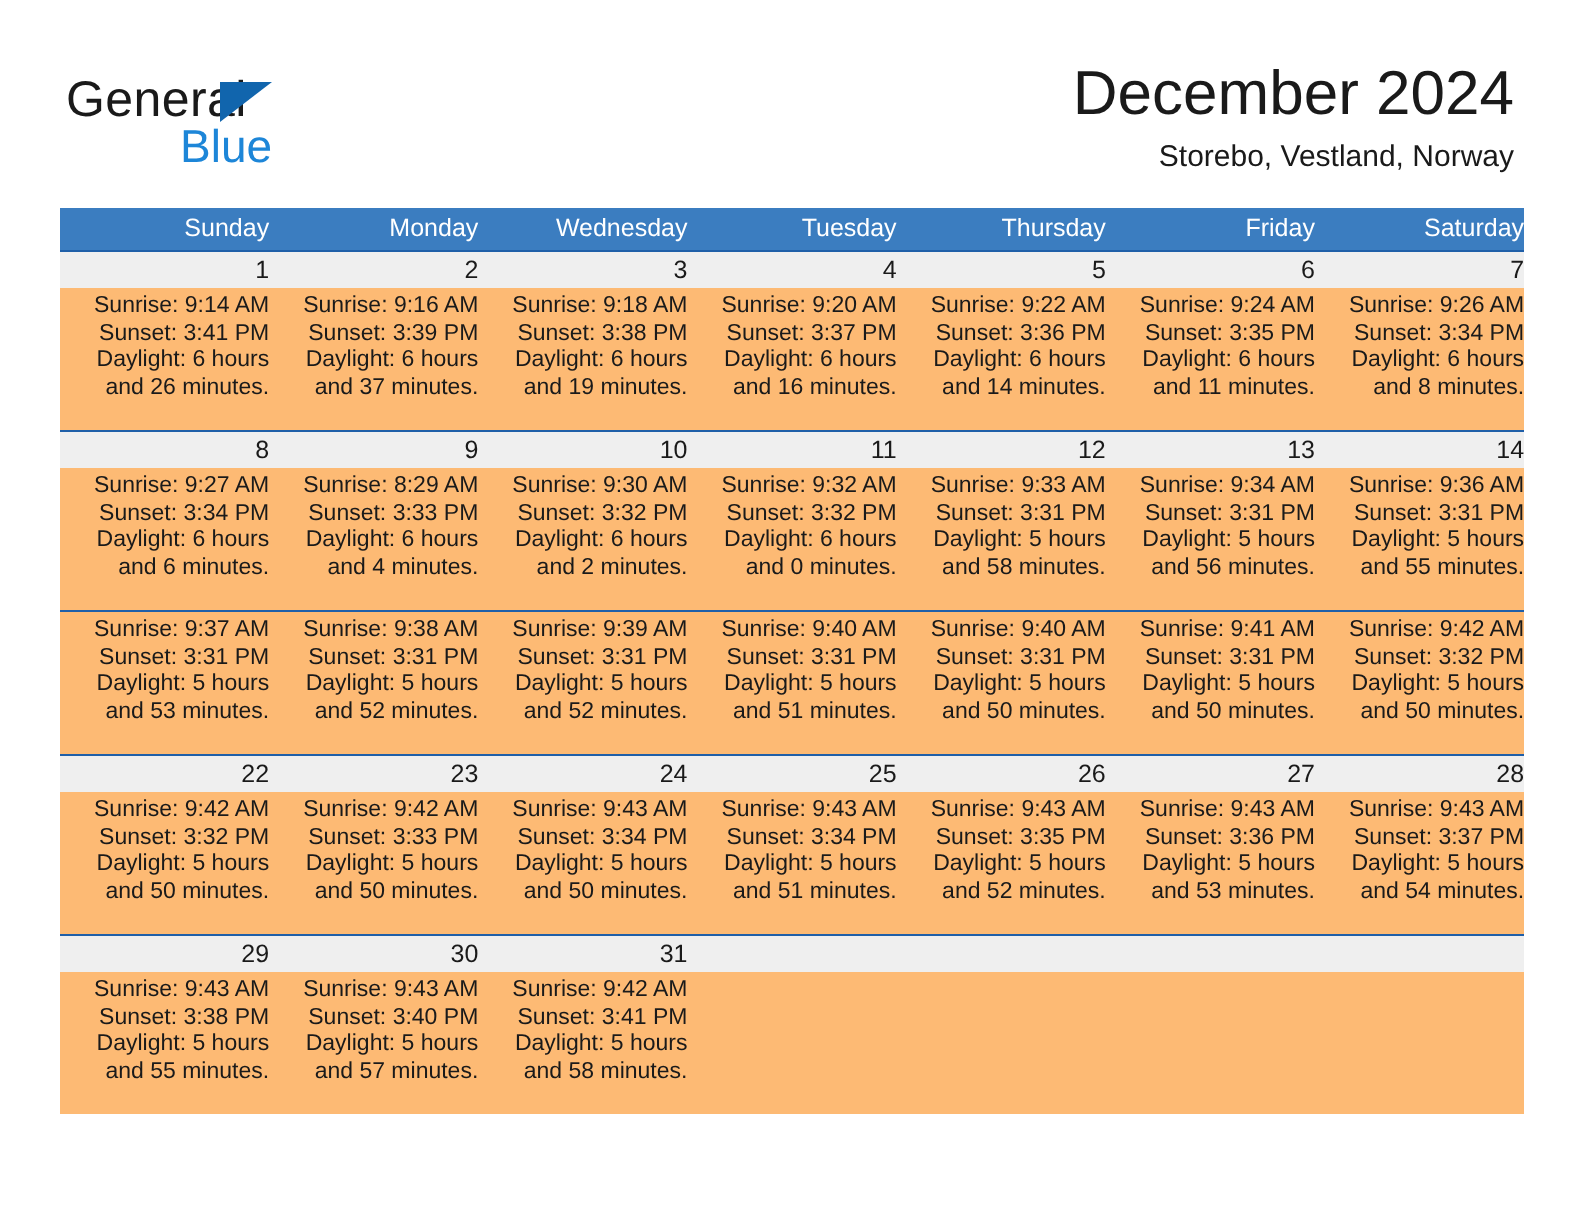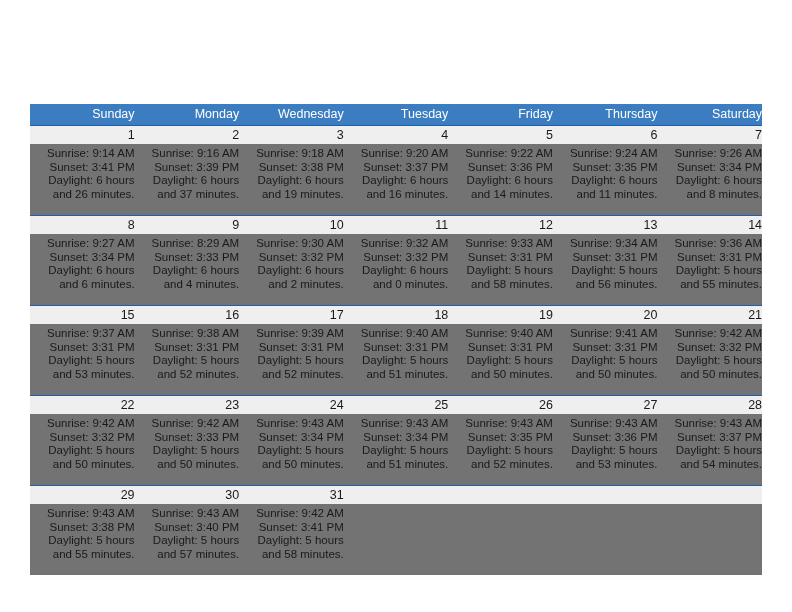--- a/index.html
+++ b/index.html
@@ -110,21 +110,21 @@
   .week:first-of-type {
     border-top: none;
   }
   .week-dates {
     display: flex;
     background: #efefef;
     height: 18px;
   }
   .week-body {
     display: flex;
-    background: #737373;
+    background: #fdba74;
     height: 71px;
   }
   .daynum {
     flex: 1 1 0;
     font-size: 12.5px;
     line-height: 18px;
     color: #1a1a1a;
     padding-left: 6px;
     box-sizing: border-box;
   }
@@ -142,30 +142,44 @@
   }
   .empty {
     visibility: hidden;
   }
 </style>
 </head>
 <body>
 
 <div class="page">
 
+  <div class="header">
+
+    <div class="brand">
+      <span class="brand-general">General</span>
+      <span class="brand-triangle"></span>
+      <span class="brand-blue">Blue</span>
+    </div>
+
+    <div class="title-block">
+      <div class="month-title">December 2024</div>
+      <div class="location">Storebo, Vestland, Norway</div>
+    </div>
+
+  </div>
 
   <div class="calendar">
 
     <div class="weekday-row">
       <div class="weekday">Sunday</div>
       <div class="weekday">Monday</div>
       <div class="weekday">Wednesday</div>
       <div class="weekday">Tuesday</div>
+      <div class="weekday">Thursday</div>
       <div class="weekday">Friday</div>
-      <div class="weekday">Thursday</div>
       <div class="weekday">Saturday</div>
     </div>
 
     <div class="week">
       <div class="week-dates">
         <div class="daynum">1</div>
         <div class="daynum">2</div>
         <div class="daynum">3</div>
         <div class="daynum">4</div>
         <div class="daynum">5</div>
@@ -268,29 +282,20 @@
         <div class="daycell">
           <div>Sunrise: 9:36 AM</div>
           <div>Sunset: 3:31 PM</div>
           <div>Daylight: 5 hours</div>
           <div>and 55 minutes.</div>
         </div>
       </div>
     </div>
 
     <div class="week">
-      <div class="week-dates">
-        <div class="daynum">15</div>
-        <div class="daynum">16</div>
-        <div class="daynum">17</div>
-        <div class="daynum">18</div>
-        <div class="daynum">19</div>
-        <div class="daynum">20</div>
-        <div class="daynum">21</div>
-      </div>
       <div class="week-body">
         <div class="daycell">
           <div>Sunrise: 9:37 AM</div>
           <div>Sunset: 3:31 PM</div>
           <div>Daylight: 5 hours</div>
           <div>and 53 minutes.</div>
         </div>
         <div class="daycell">
           <div>Sunrise: 9:38 AM</div>
           <div>Sunset: 3:31 PM</div>

